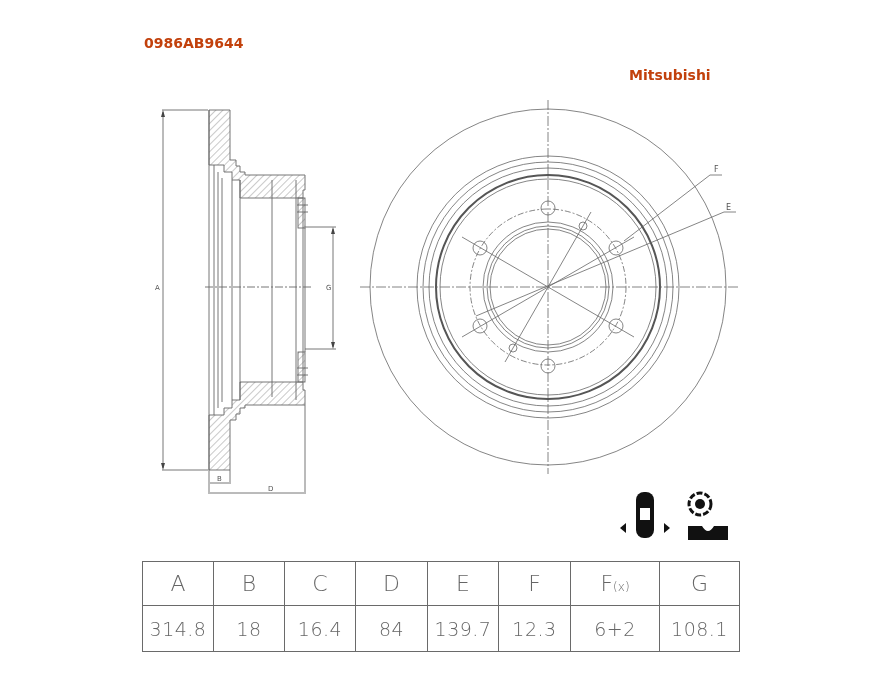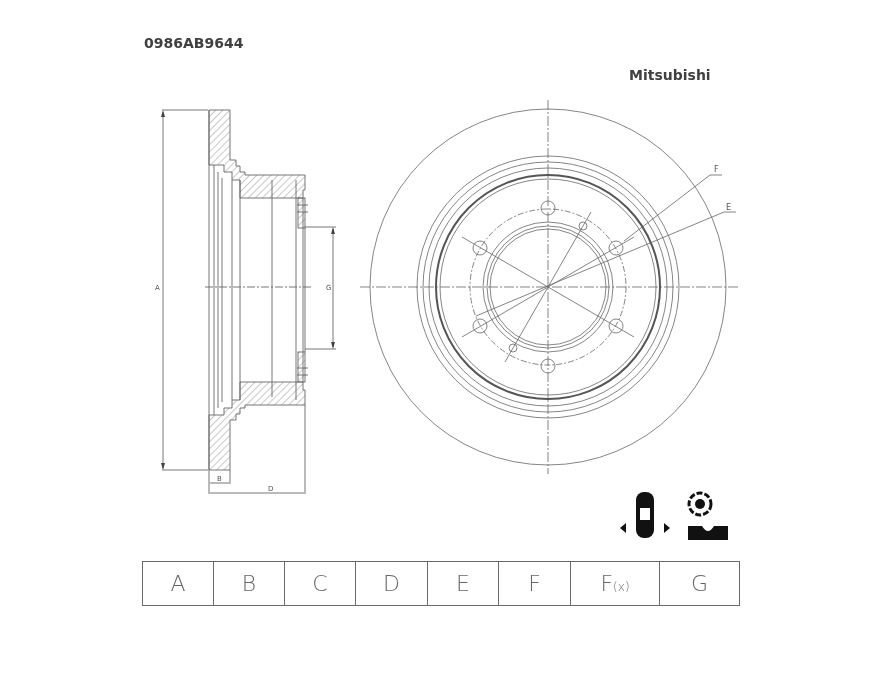--- a/index.html
+++ b/index.html
@@ -1,17 +1,17 @@
 <!DOCTYPE html>
 <html><head>
   <meta charset="utf-8">
   <style>
     html, body { margin: 0; padding: 0; background: #ffffff; }
     body { width: 875px; height: 700px; position: relative; overflow: hidden; font-family: "DejaVu Sans", sans-serif; }
-    .hdr { position: absolute; font-weight: bold; font-size: 14px; color: #404040; font-family: "DejaVu Sans", sans-serif; }
+    .hdr { position: absolute; font-weight: bold; font-size: 14px; color: #c2410c; font-family: "DejaVu Sans", sans-serif; }
     #part-number { left: 144px; top: 35px; }
     #brand { left: 629px; top: 35px; margin-top: 32px; }
     svg.drawing { position: absolute; left: 0; top: 0; }
     .dim-table { position: absolute; left: 142px; top: 561px; border-collapse: collapse; }
     .dim-table td { border: 1px solid #6a6a6a; text-align: center; color: #666; font-family: "DejaVu Sans", sans-serif; font-weight: 200; padding: 0; }
     .dim-table tr.head td { height: 43px; font-size: 22px; }
     .dim-table tr.vals td { height: 45px; font-size: 19px; letter-spacing: 0.5px; }
     .sub { font-size: 12px; }
     .icons { position: absolute; left: 612px; top: 490px; }
   </style>
@@ -140,14 +140,24 @@
       <tr class="head">
     <td style="width:70px"><span>A</span></td>
     <td style="width:70px"><span>B</span></td>
     <td style="width:70px"><span>C</span></td>
     <td style="width:71px"><span>D</span></td>
     <td style="width:70px"><span>E</span></td>
     <td style="width:71px"><span>F</span></td>
     <td style="width:88px"><span>F</span><span class="sub">(x)</span></td>
     <td style="width:79px"><span>G</span></td>
   </tr>
+  <tr class="vals">
+    <td>314.8</td>
+    <td>18</td>
+    <td>16.4</td>
+    <td>84</td>
+    <td>139.7</td>
+    <td>12.3</td>
+    <td>6+2</td>
+    <td>108.1</td>
+  </tr>
 </tbody>
   </table>
 
 </body></html>

